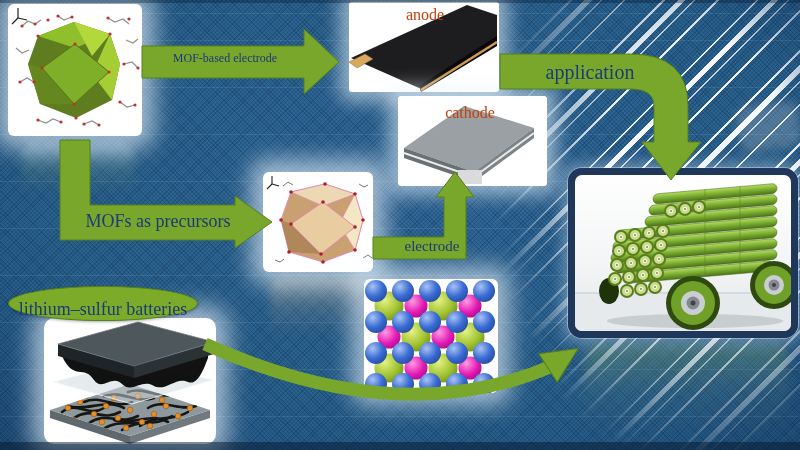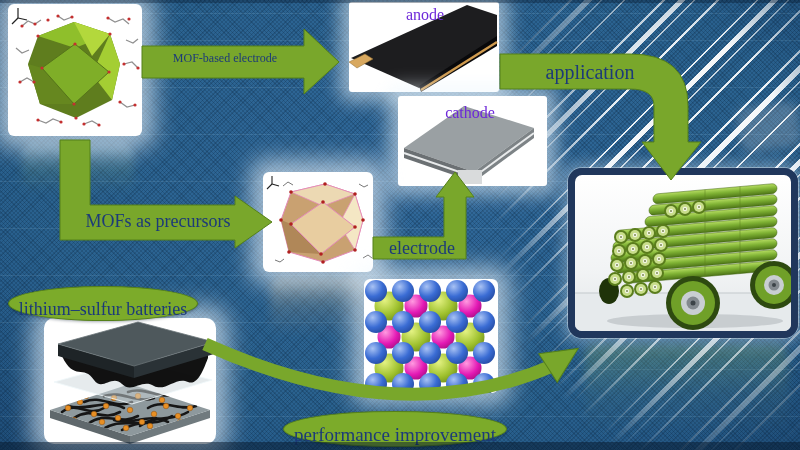--- a/index.html
+++ b/index.html
@@ -37,21 +37,21 @@
     box-shadow:0 0 18px 10px rgba(235,245,253,.55);}
   .figbox svg{display:block;}
   .glow-strong{box-shadow:0 0 22px 13px rgba(240,248,255,.6);}
   
   .arrows{position:absolute;inset:0;z-index:4;pointer-events:none;}
   .arr{fill:var(--arrow-green,#79a72b);stroke:var(--arrow-green-dark,#55801a);stroke-width:1;}
   .arc{fill:none;stroke:var(--arrow-green,#79a72b);stroke-width:13;}
   
   .lbl{position:absolute;z-index:5;color:var(--label-navy,#1c3a79);text-align:center;white-space:nowrap;
     font-family:"Liberation Serif","DejaVu Serif",serif;}
-  .onfig{color:#6d28d9;z-index:5;}
+  .onfig{color:#c2410c;z-index:5;}
   .pill{position:absolute;z-index:5;background:var(--ellipse-green,#7cab2a);
     border:1px solid var(--arrow-green-dark,#55801a);border-radius:50%;
     display:flex;align-items:flex-end;justify-content:center;
     box-shadow:0 1px 3px rgba(0,20,40,.35);}
   .pill span{color:var(--label-navy,#1c3a79);white-space:nowrap;}
 </style>
 </head>
 <body>
 
 <div class="stage">
@@ -380,24 +380,21 @@
     <path class="arr" d="M500,54 L630,54 Q688,54 688,106 L688,142 L701,142 L671,180 L642,142 L654,142 L654,106 Q654,89 630,89 L500,89 Z"></path>
     <path class="arr" d="M60,140 L60,240 L235,240 L235,248 L272,222 L235,196 L235,205 L90,205 L90,140 Z"></path>
     <path class="arr" d="M373,237 L444,237 L444,197 L436,197 L455,172 L474,197 L466,197 L466,259 L373,259 Z"></path>
     <path class="arc" d="M205,344 Q400,432 552,366"></path>
     <polygon class="arr" points="0,-17 36,0 0,17" transform="translate(548,368) rotate(-33)"></polygon>
   </svg>
 
   <div class="lbl" style="left:146px;top:51px;width:158px;font-size:12px;">MOF-based electrode</div>
   <div class="lbl" style="left:523px;top:61px;width:134px;font-size:20px;">application</div>
   <div class="lbl" style="left:82px;top:211px;width:152px;font-size:18px;">MOFs as precursors</div>
-  <div class="lbl" style="left:374px;top:238px;width:96px;font-size:18px;">electrode</div>
+  <div class="lbl" style="left:374px;top:238px;width:116px;font-size:15px;">electrode</div>
 
   <div class="pill" style="left:8px;top:286px;width:190px;height:35px;">
     <span style="font-size:18px;">lithium–sulfur batteries</span>
-  </div>
-  <div class="pill" style="left:283px;top:411px;width:224px;height:36px;">
-    <span style="font-size:19px;">performance improvement</span>
   </div>
 
   <div class="band" style="top:442px;height:8px;"></div>
   <div class="band" style="top:0;height:3px;background:rgba(6,24,44,.35);"></div>
 </div>
 
 </body></html>

